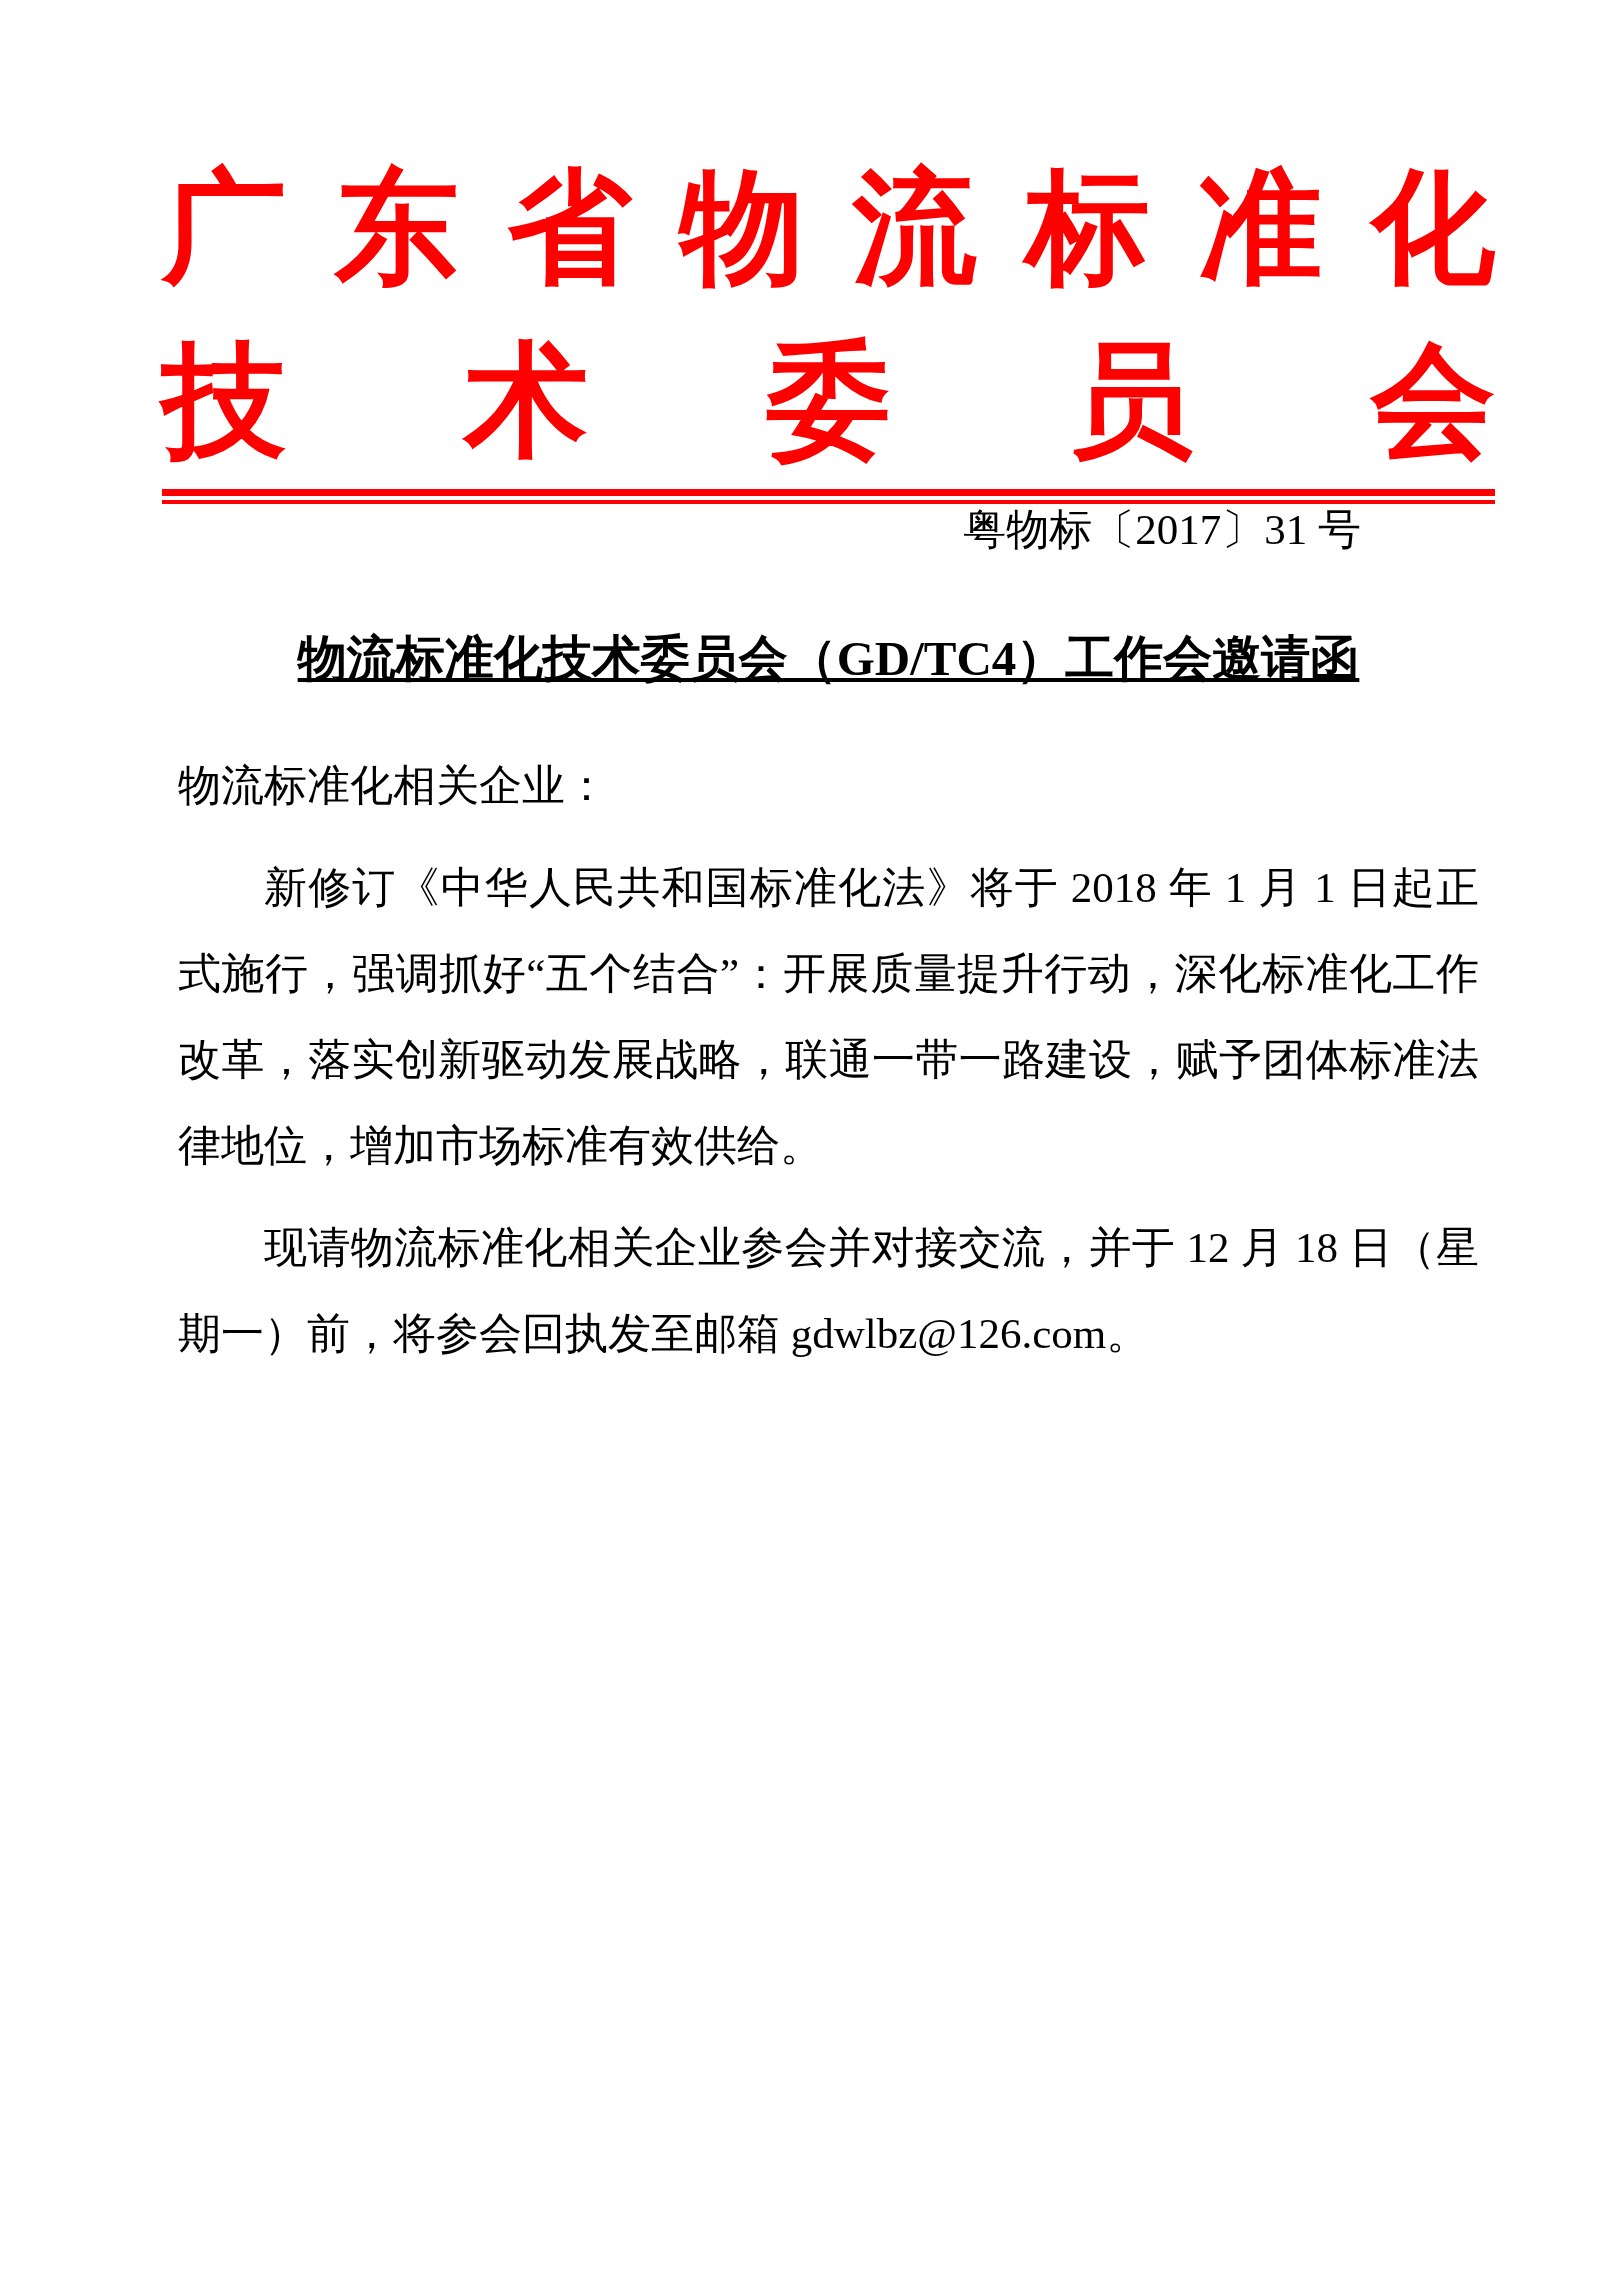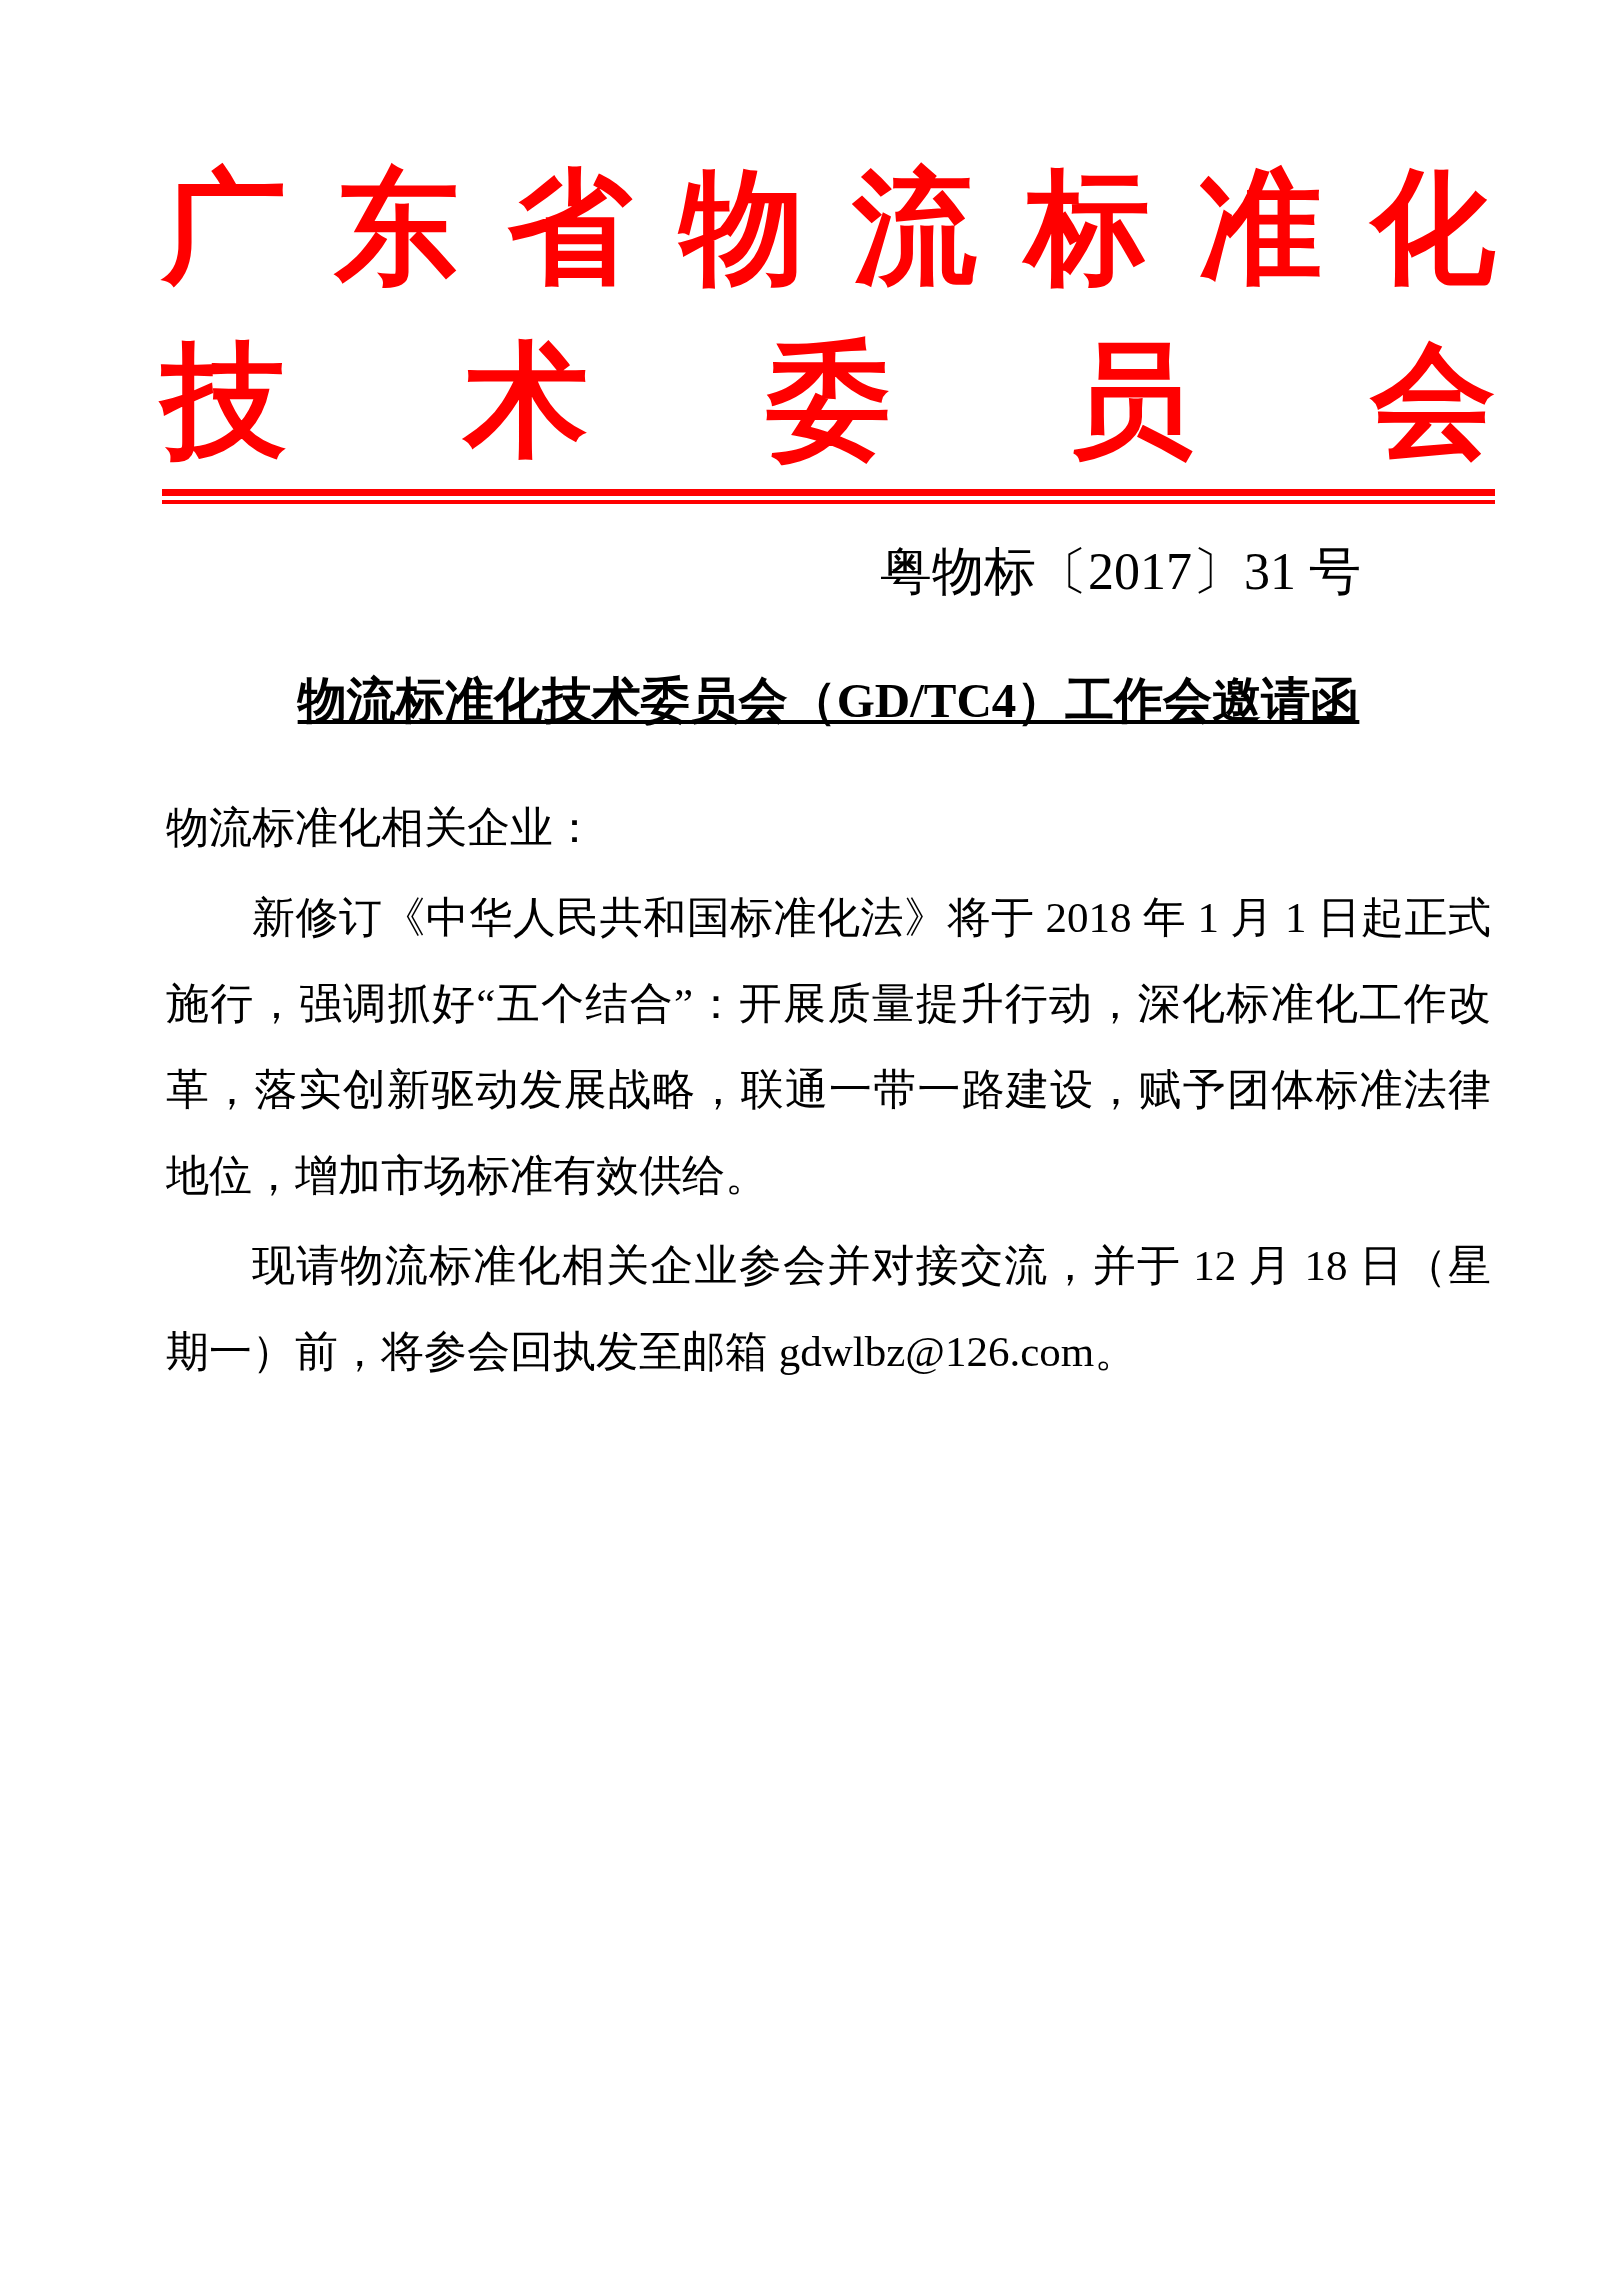--- a/index.html
+++ b/index.html
@@ -24,34 +24,33 @@
     font-weight: bold;
     white-space: nowrap;
   }
   .lh-line span { display: block; }
   
   .rule { margin-top: 1.3px; }
   .rule-thick { height: 7.2px; background: #ff0000; }
   .rule-thin  { height: 3.3px;  background: #ff0000; margin-top: 3.9px; }
   
   .doc-number {
-    margin-top: 42px;
-    font-size: 52px;
+    font-size: 43px;
     line-height: 52px;
     text-align: right;
     padding-right: 134px;
     white-space: nowrap;
   }
   
   .title { margin: 58px 0 0 0; font-size: 49px; font-weight: bold; }
   .title-l1 { line-height: 90px; text-align: justify; text-align-last: justify; }
   .title-l2 { line-height: 90px; text-align: center; text-decoration: underline; }
   
   .body-text { margin-top: 39px; font-size: 43px; line-height: 86px; text-align: justify; }
-  .body-text p { margin: 4px; }
+  .body-text p { margin: 16px; }
   .para { text-indent: 2em; }
   .attachment { text-indent: 2em; margin-top: 75px; }
 </style>
 </head>
 <body>
 
 <div class="page">
 
   <header class="letterhead">
     <div class="lh-line">

